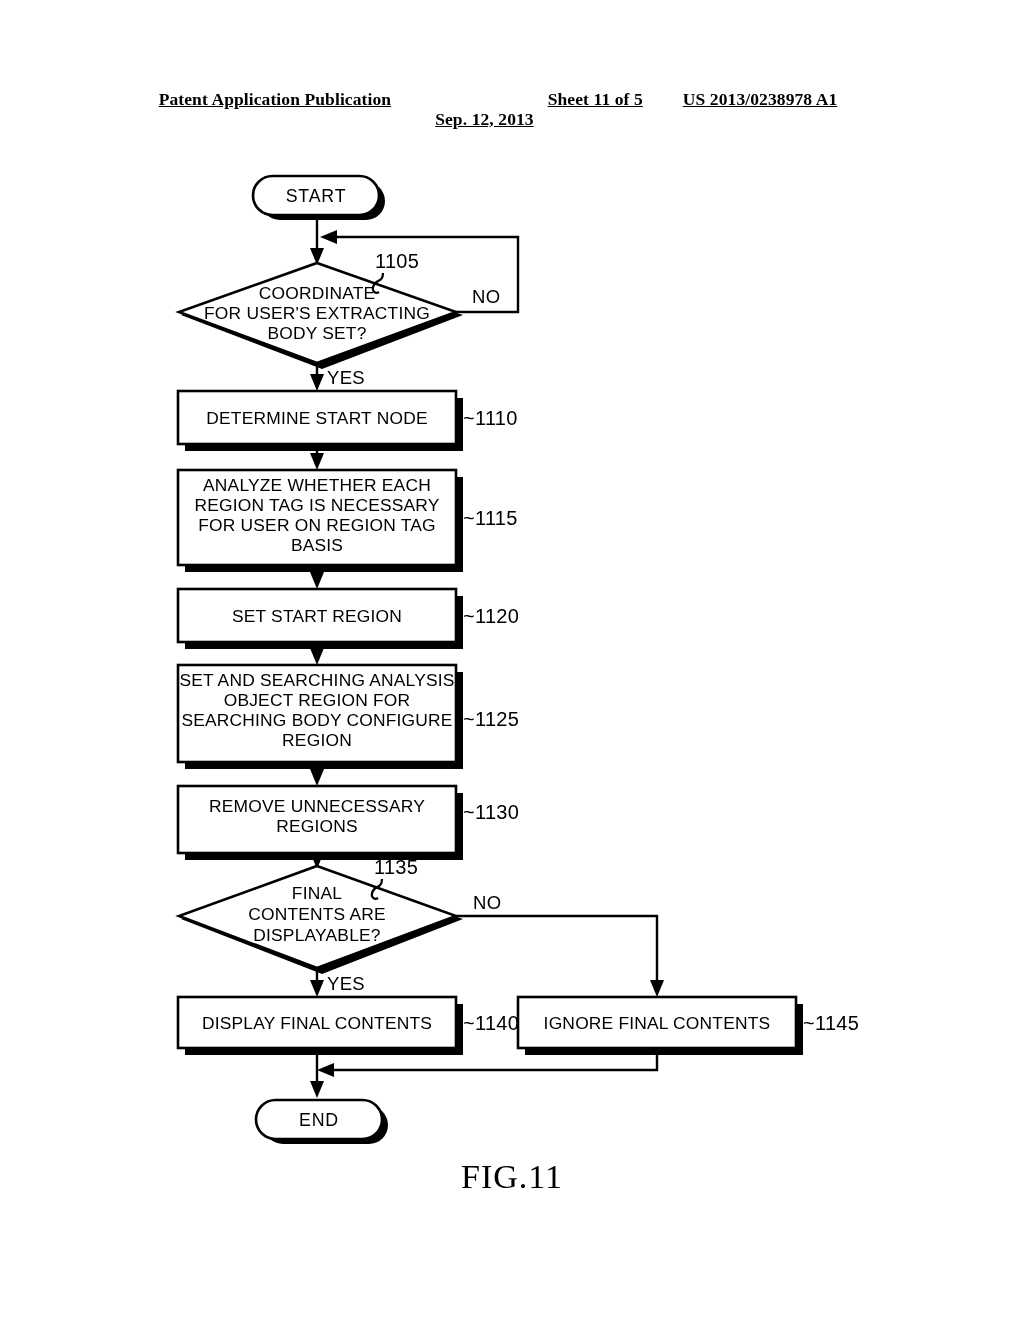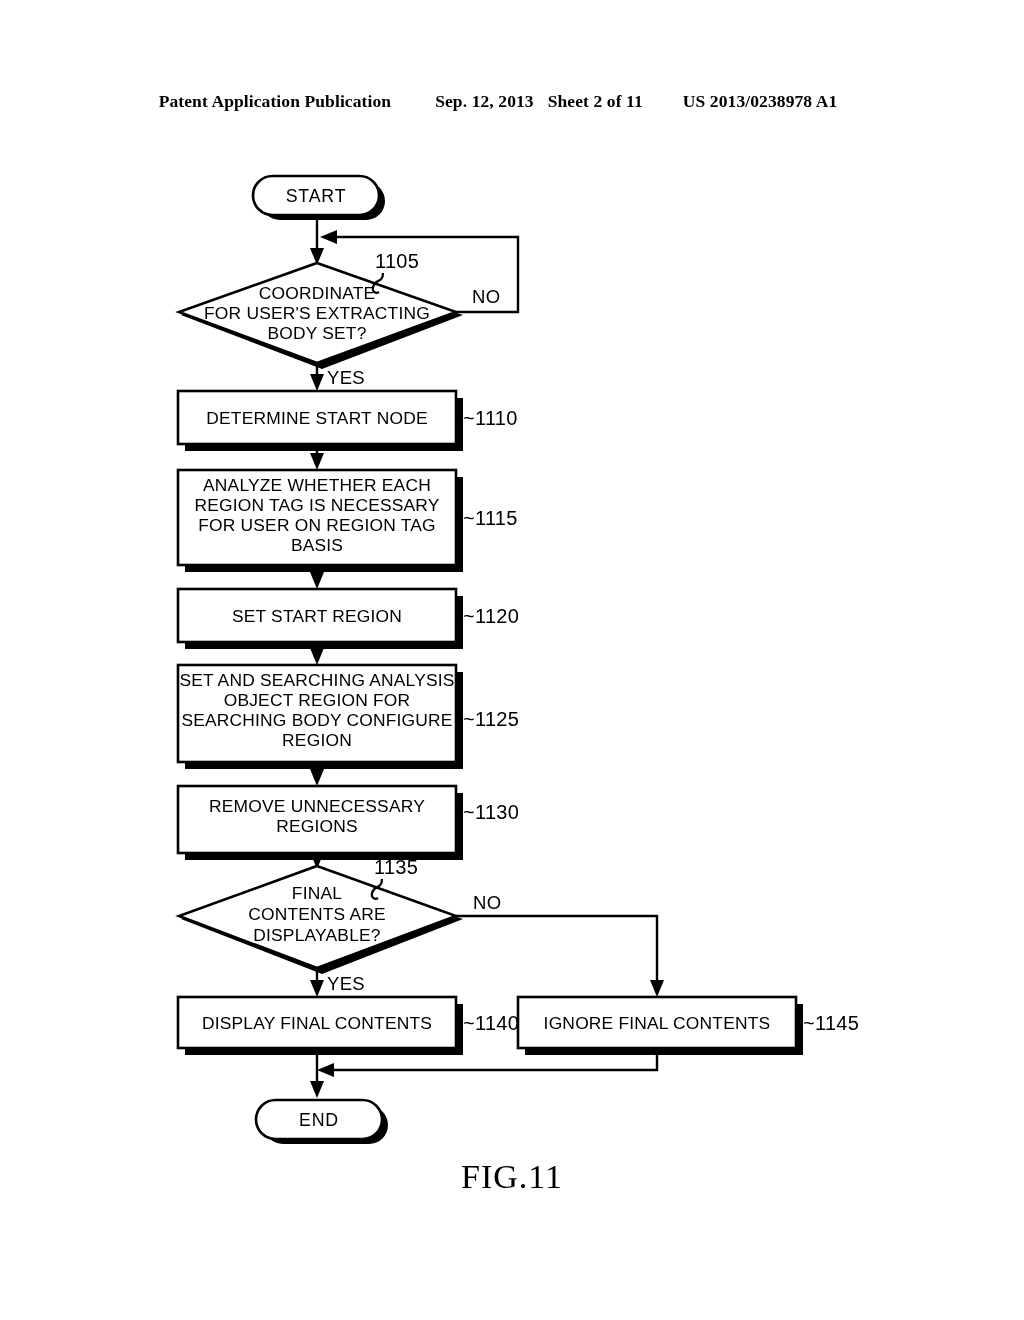--- a/index.html
+++ b/index.html
@@ -24,27 +24,28 @@
   }
   
   .pub-header {
     position: absolute;
     left: 0;
     top: 86px;
     width: 1008px;
     height: 26px;
     display: flex;
     flex-direction: row;
-    align-items: flex-end;
+    align-items: center;
     justify-content: center;
     font-family: "Liberation Serif", serif;
     font-weight: bold;
     font-size: 17.5px;
     letter-spacing: 0.1px;
     white-space: nowrap;
+    text-decoration: underline;
   }
   .pub-header .h-pub   { margin-right: 44px; }
   .pub-header .h-date  { margin-right: 14px; margin-top: 40px; }
   .pub-header .h-sheet { margin-right: 40px; }
   .pub-header .h-num   { margin-right: 12px; }
 
   
   .fig-caption {
     position: absolute;
     left: 0;
@@ -103,21 +104,21 @@
   .leader { stroke: #000000; stroke-width: 2.2; fill: none; }
 </style>
 </head>
 <body>
 
 <div id="page">
 
   <div class="pub-header">
     <span class="h-pub">Patent Application Publication</span>
     <span class="h-date">Sep. 12, 2013</span>
-    <span class="h-sheet">Sheet 2 of 11</span>
+    <span class="h-sheet">Sheet 11 of 5</span>
     <span class="h-num">US 2013/0238978 A1</span>
   </div>
 
   <svg id="flow" width="1024" height="1320" viewBox="0 0 1024 1320">
 
     <g>
       <rect class="shadow" x="261" y="182" width="124" height="38" rx="19" ry="19"></rect>
       <rect class="shape-fill" x="253" y="176" width="126" height="39" rx="19.5" ry="19.5"></rect>
       <rect class="shape-stroke" x="253" y="176" width="126" height="39" rx="19.5" ry="19.5"></rect>
       <text class="term-text" x="316" y="202">START</text>

